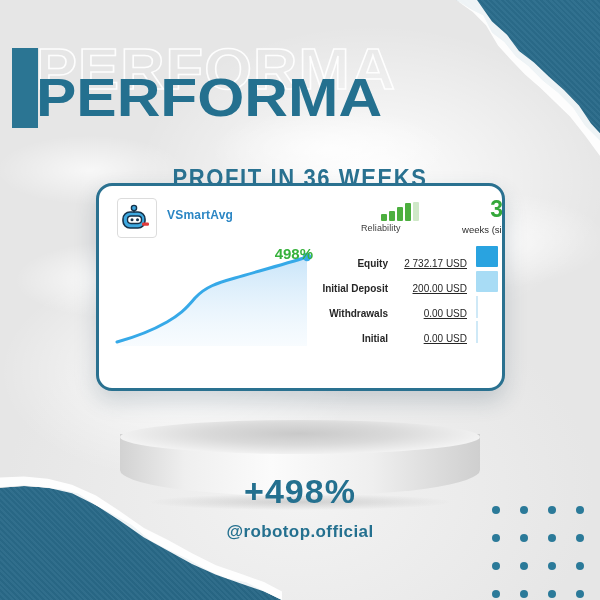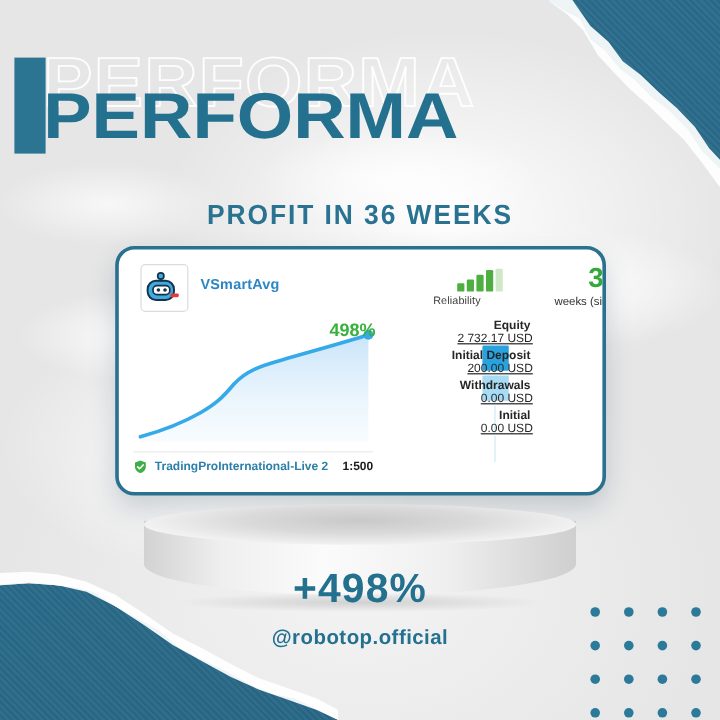--- a/index.html
+++ b/index.html
@@ -122,21 +122,21 @@
   .section-title {
     position: absolute; left: 0; top: 166px; width: 600px;
     text-align: center;
     font-size: 22px; font-weight: 700; letter-spacing: 1.6px;
     color: #2a7291;
     transform: scaleY(1.05);
   }
 
   
   .card {
-    position: absolute; left: 96px; top: 205px;
+    position: absolute; left: 96px; top: 183px;
     width: 409px; height: 208px;
     background: #ffffff;
     border: 3px solid #2a7190;
     border-radius: 16px;
     box-shadow: 0 10px 22px rgba(40,70,90,.20);
     overflow: hidden;
   }
   .card-inner { position: relative; width: 100%; height: 100%; }
 
   
@@ -193,23 +193,22 @@
   }
   .acct-name { font-size: 10px; color: #2c7fa8; font-weight: 600; white-space: nowrap; }
   .acct-lev { font-size: 10px; color: #1b1b1b; font-weight: 700; margin-left: auto; }
 
   
   .stats {
     position: absolute; left: 214px; top: 58px;
     width: 190px;
   }
   .stat-row {
-    display: flex; align-items: center;
+    display: flex; align-items: flex-end;
     height: 25px;
-    flex-direction: column;
   }
   .stat-label {
     width: 82px; text-align: right;
     font-size: 10px; font-weight: 700; color: #262626;
     padding-right: 7px; white-space: nowrap;
   }
   .stat-value {
     width: 72px; text-align: right;
     font-size: 10px; color: #262626; white-space: nowrap; text-decoration: underline;
   }
@@ -325,28 +324,20 @@
               <stop offset="100%" stop-color="#eaf5fd" stop-opacity="0.35"></stop>
             </linearGradient>
           </defs>
           <path d="M8,100 C30,94 44,88 58,80 C70,73 76,68 86,56 C96,45 108,41 126,36 C150,29 176,22 198,15 L198,104 L8,104 Z" fill="url(#areaFill)"></path>
           <path d="M8,100 C30,94 44,88 58,80 C70,73 76,68 86,56 C96,45 108,41 126,36 C150,29 176,22 198,15" fill="none" stroke="#36a9e8" stroke-width="3" stroke-linecap="round"></path>
           <circle cx="198" cy="15" r="4.2" fill="#36a9e8"></circle>
         </svg>
         <div class="chart-pct">498%</div>
       </div>
 
-      <div class="acct-row">
-        <svg width="12" height="12" viewBox="0 0 16 16" aria-hidden="true">
-          <path d="M8 1 L14 3.2 V8 C14 11.6 11.3 14.2 8 15 C4.7 14.2 2 11.6 2 8 V3.2 Z" fill="#3fae46"></path>
-          <path d="M5 8.1 L7 10.1 L11.1 5.9" fill="none" stroke="#fff" stroke-width="1.7" stroke-linecap="round" stroke-linejoin="round"></path>
-        </svg>
-        <span class="acct-name">TradingProInternational-Live 2</span>
-        <span class="acct-lev">1:500</span>
-      </div>
 
       <div class="stats">
 
         <div class="stat-row">
           <span class="stat-label">Equity</span>
           <span class="stat-value">2 732.17 USD</span>
           <span class="stat-bar-cell">
             <span class="stat-bar" style="background:#29a3e0"></span>
           </span>
         </div>

